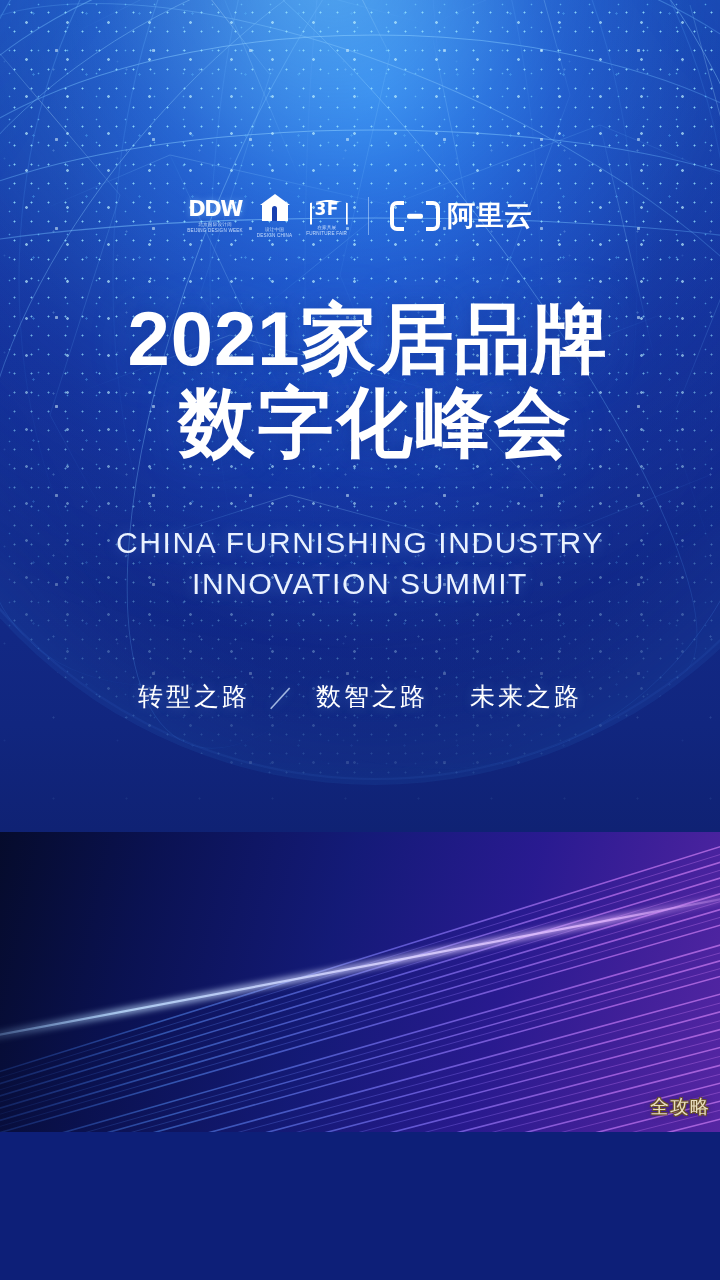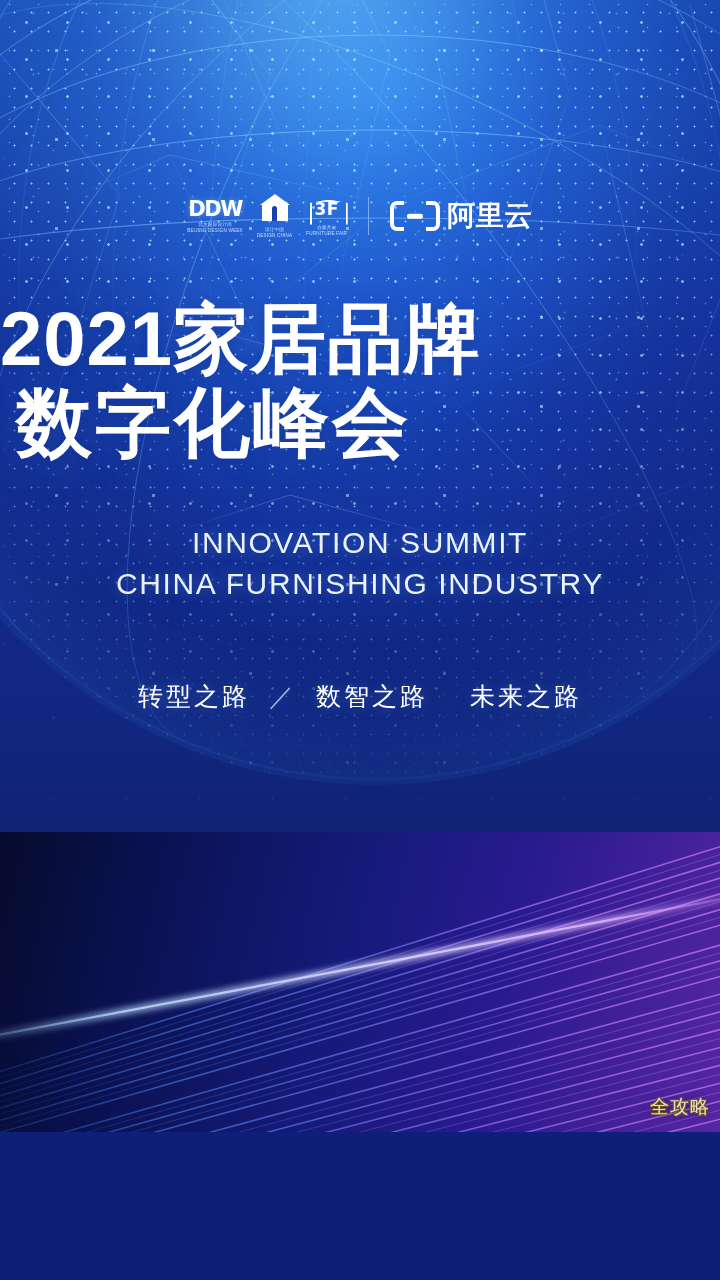--- a/index.html
+++ b/index.html
@@ -168,21 +168,21 @@
   .ali-bracket .dash {
     position:absolute; left:50%; top:50%; width:16px; height:4.5px;
     background:#ffffff; border-radius:2px; transform:translate(-50%,-50%);
   }
   .ali-text {
     font-size:28px; font-weight:bold; color:#ffffff; letter-spacing:0.5px;
     line-height:1;
   }
 
   .title-block {
-    position:absolute; left:0; right:0; top:300px; text-align:left; z-index:6;
+    position:absolute; left:16px; right:0; top:300px; text-align:center; z-index:6;
   }
   .title-line1, .title-line2 {
     color:#ffffff; font-weight:bold; line-height:1.02;
     text-shadow:0 2px 18px rgba(10,40,140,0.55), 0 0 46px rgba(90,170,255,0.28);
   }
   .title-line1 { font-size:76px; letter-spacing:1px; }
   .title-line2 { font-size:76px; letter-spacing:3px; margin-top:6px;margin-left:16px; }
 
   .subtitle-block {
     position:absolute; left:0; right:0; top:522px; text-align:center; z-index:6;
@@ -345,22 +345,22 @@
     </div>
 
   </div>
 
   <div class="title-block">
     <div class="title-line1">2021家居品牌</div>
     <div class="title-line2">数字化峰会</div>
   </div>
 
   <div class="subtitle-block">
+    <div class="sub-en">CHINA FURNISHING INDUSTRY</div>
     <div class="sub-en">INNOVATION SUMMIT</div>
-    <div class="sub-en">CHINA FURNISHING INDUSTRY</div>
   </div>
 
   <div class="tagline">
     <span>转型之路</span>
     <span class="slash">／</span>
     <span>数智之路</span>
     <span class="gap"></span>
     <span>未来之路</span>
   </div>
 

